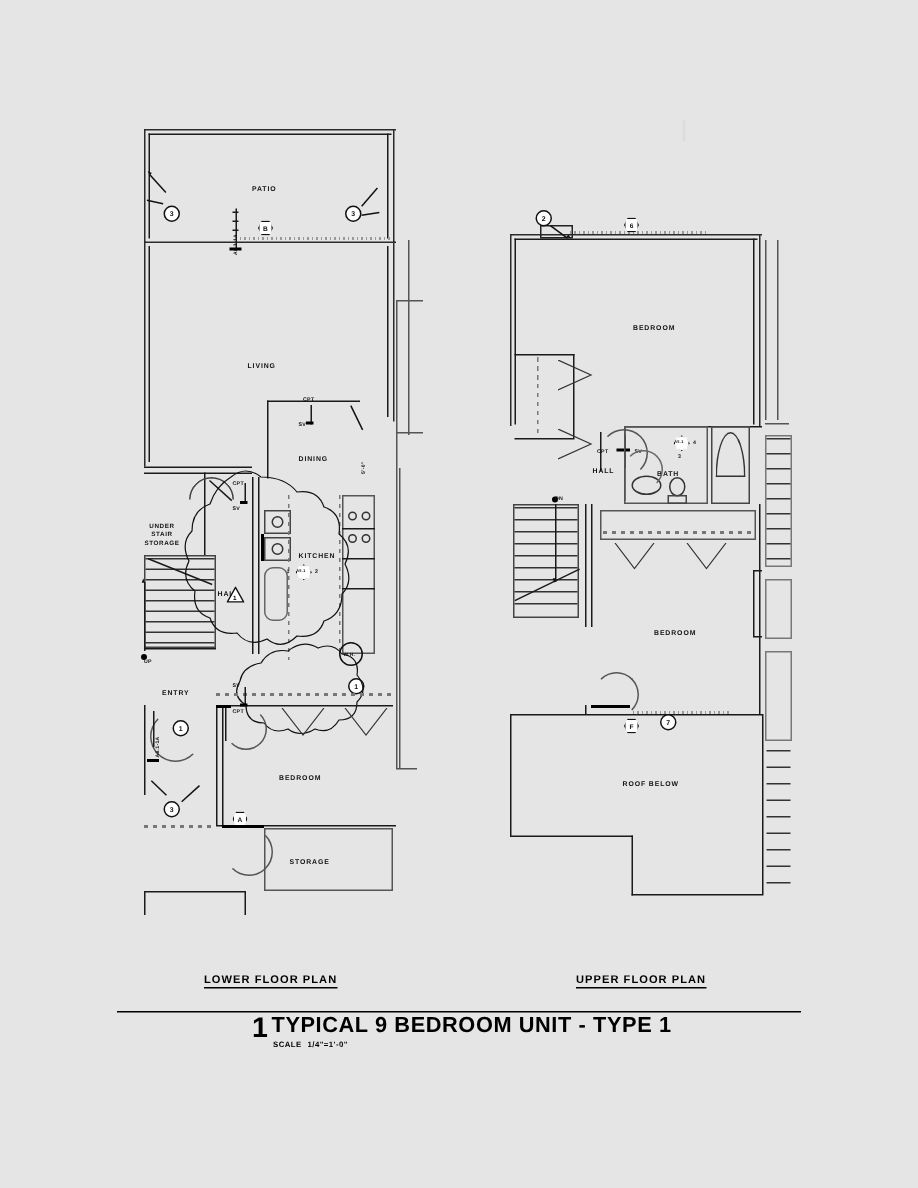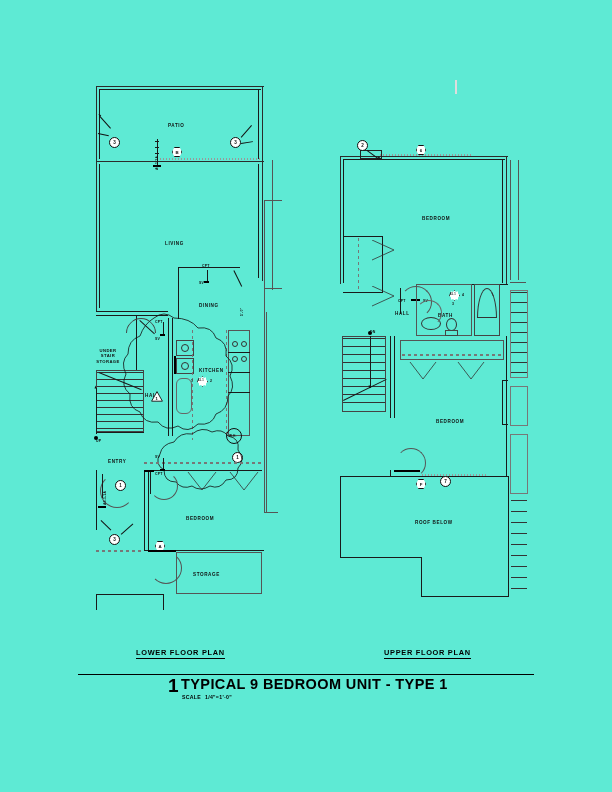--- a/index.html
+++ b/index.html
@@ -1,18 +1,18 @@
 <!DOCTYPE html>
 <html><head>
 <meta charset="utf-8">
 <style>
   html,body{margin:0;padding:0;background:#ffffff;}
   body{width:612px;height:792px;position:relative;overflow:hidden;
        font-family:"Liberation Sans",sans-serif;color:#000;}
-  .sheet{position:absolute;inset:0;background:#5eead4;}
+  .sheet{position:absolute;inset:0;background:#e5e5e5;}
 
   
   .ab{position:absolute;}
   .ln{position:absolute;background:#1a1a1a;}
   .lnw{position:absolute;background:#2b2b2b;}
   .thin{position:absolute;background:#555;}
   .vthin{position:absolute;background:#777;}
   .box{position:absolute;border:1px solid #1a1a1a;box-sizing:border-box;}
 
   

